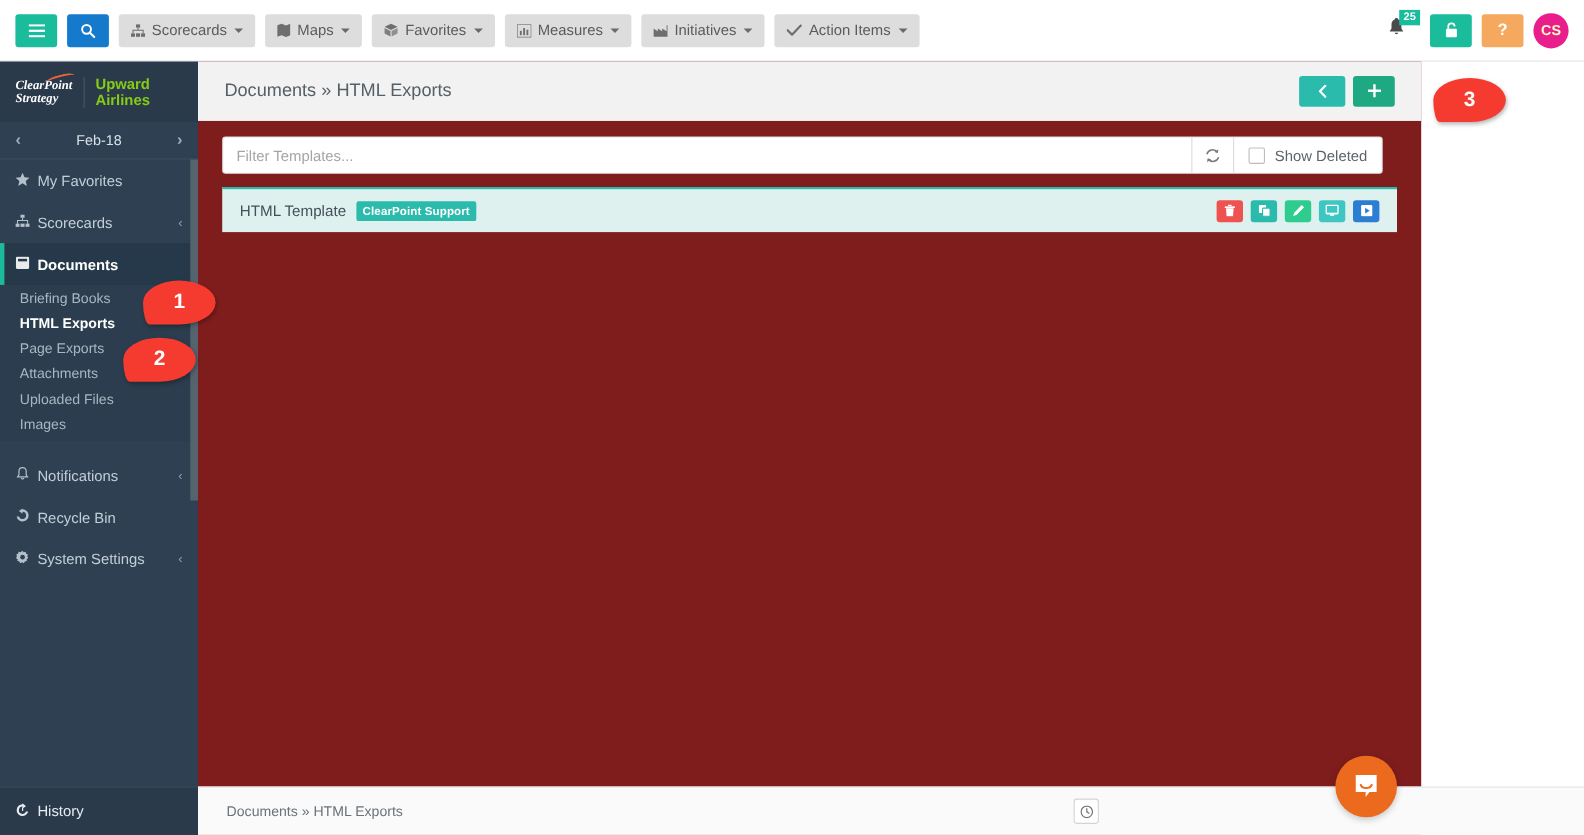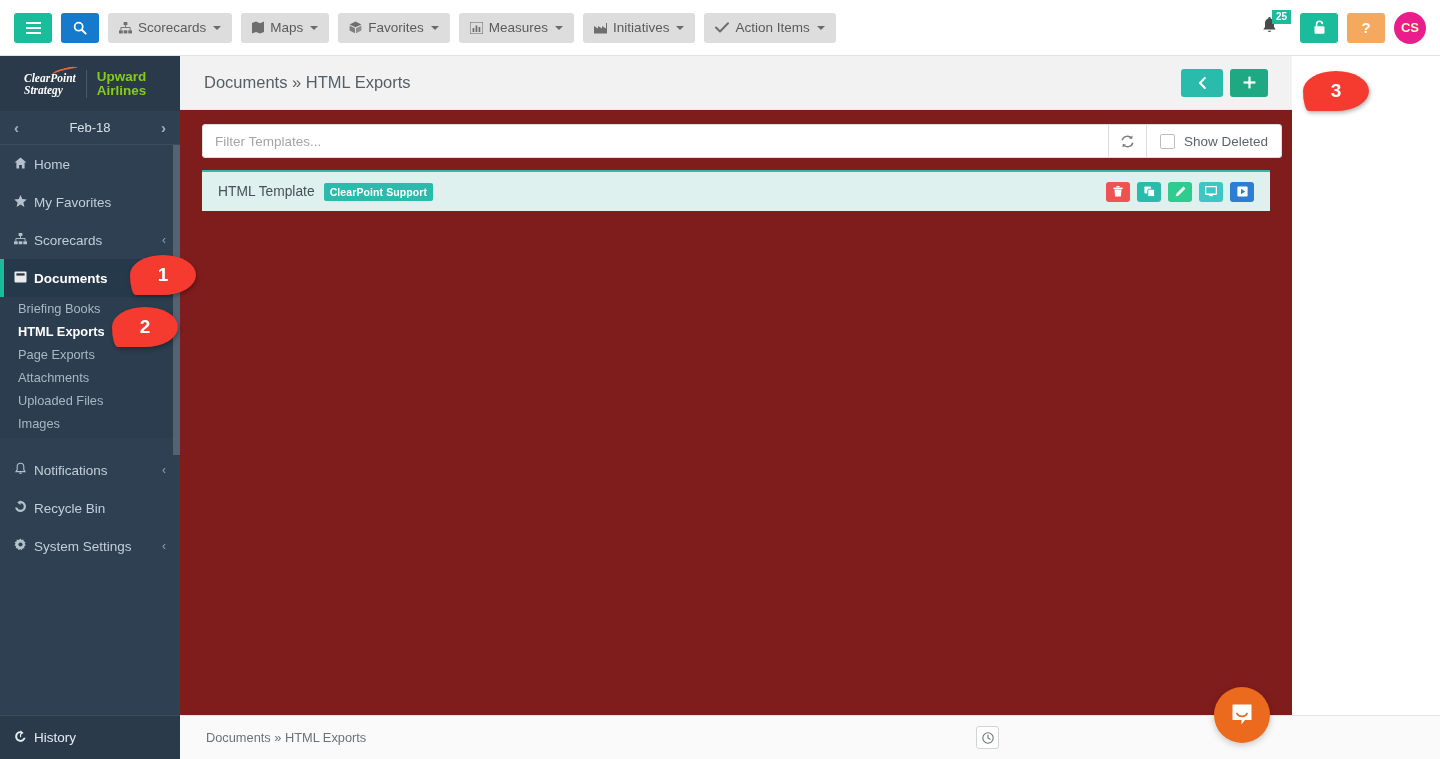--- a/index.html
+++ b/index.html
@@ -66,21 +66,21 @@
 
   
   .sidebar {
     position: absolute; top: 56px; left: 0;
     width: 180px; height: 703px;
     background: #2e4052;
     overflow: hidden;
   }
   .brand {
     height: 55px; display: flex; align-items: center;
-    padding: 0 24px; background: #2a3a4a;
+    padding: 0 14px; background: #2a3a4a;
   }
   .brand-logo { color: #fff; font-size: 11.5px; line-height: 12px; font-style: italic; font-weight: bold;
     font-family: "Liberation Serif", serif; position: relative; }
   .brand-logo .swoosh {
     position: absolute; right: -2px; top: -4px;
     width: 26px; height: 7px;
     border-top: 2px solid #e8633a;
     border-radius: 50%;
     transform: rotate(-14deg);
   }
@@ -145,21 +145,21 @@
   .head-actions { margin-left: auto; display: flex; align-items: center; gap: 7px; }
   .hb {
     height: 28px; min-width: 38px; border-radius: 3px;
     display: inline-flex; align-items: center; justify-content: center;
     color: #fff; font-size: 14px; border: none; cursor: pointer;
   }
   .hb-teal { background: #2bbbad; width: 42px; }
   .hb-green { background: #1fa982; width: 34px; font-size: 17px; }
 
   .toolbar-row {
-    margin: 14px 10px 0 22px;
+    margin: 14px 35px 0 22px;
     display: flex; align-items: stretch;
     border: 1px solid #dcdcdc; border-radius: 3px;
     background: #fff; height: 34px;
   }
   .filter-input {
     flex: 1; border: none; outline: none;
     padding: 0 12px; font-size: 13.5px; color: #666;
     font-family: "Liberation Sans", sans-serif;
     background: transparent;
   }
@@ -370,28 +370,20 @@
       <div>Airlines</div>
     </div>
   </div>
 
   <div class="period">
     <span class="arrow">‹</span>
     <span class="label">Feb-18</span>
     <span class="arrow">›</span>
   </div>
 
-  <div class="nav-item">
-    <span class="n-ico">
-      <svg width="13" height="12" viewBox="0 0 13 12">
-          <path d="M6.5 0.5 L12.5 5.6 H10.6 V11.4 H7.9 V7.9 H5.1 V11.4 H2.4 V5.6 H0.5 Z" fill="#c3ced8"></path>
-        </svg>
-    </span>
-    <span>Home</span>
-  </div>
 
   <div class="nav-item">
     <span class="n-ico">
       <svg width="13" height="12" viewBox="0 0 13 12">
           <path d="M6.5 0 L8.3 4.1 L12.8 4.5 L9.4 7.5 L10.4 12 L6.5 9.6 L2.6 12 L3.6 7.5 L0.2 4.5 L4.7 4.1 Z" fill="#c3ced8"></path>
         </svg>
     </span>
     <span>My Favorites</span>
   </div>
 

